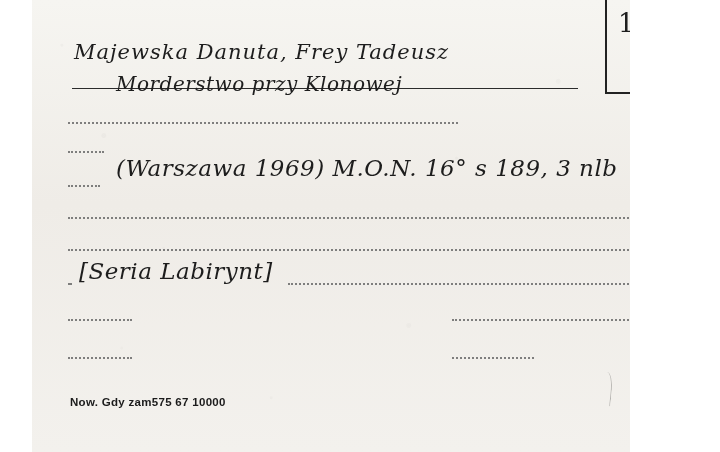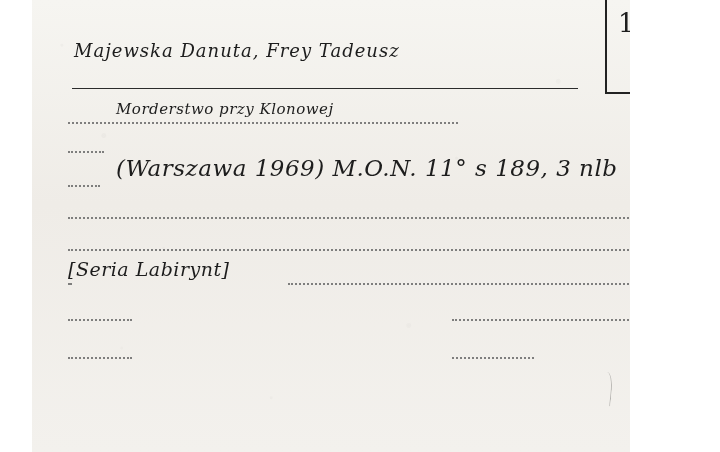--- a/index.html
+++ b/index.html
@@ -83,45 +83,45 @@
     font-family: "DejaVu Serif", serif;
     font-style: italic;
     color: #1d1d1d;
     white-space: nowrap;
     letter-spacing: .5px;
   }
 
   #author {
     left: 42px;
     top: 40px;
-    font-size: 18px;
+    font-size: 21px;
     letter-spacing: 1px;
   }
   #author-underline {
     left: 40px;
     top: 88px;
     width: 506px;
   }
 
   #title {
     left: 84px;
-    top: 100px;
-    font-size: 15px;
+    top: 72px;
+    font-size: 20px;
   }
 
   #imprint {
     left: 84px;
     top: 155px;
     font-size: 23px;
   }
 
   #series {
-    left: 36px;
+    left: 47px;
     top: 258px;
-    font-size: 19px;
+    font-size: 23px;
   }
 
   #genre {
     left: 508px;
     top: 337px;
     font-size: 23px;
   }
 
   #callnum1 {
     left: 586px;
@@ -187,20 +187,21 @@
 
   <div id="vert-divider"></div>
   <div id="callnum-underline"></div>
 
   <div class="hand" id="callnum1">15 526</div>
 
   <div class="hand" id="author">Majewska Danuta, Frey Tadeusz</div>
 
   <div class="hand" id="title">Morderstwo przy Klonowej</div>
 
-  <div class="hand" id="imprint">(Warszawa 1969) M.O.N. 11° s 189, 3 nlb</div>
+  <div class="hand" id="imprint">(Warszawa 1969) M.O.N. 16° s 189, 3 nlb</div>
 
   <div class="hand" id="series">[Seria Labirynt]</div>
 
 
+  <div id="footer">Now. Gdy zam575 67   10000</div>
 
   <div id="pencil-mark"></div>
 </div>
 
 </body></html>

